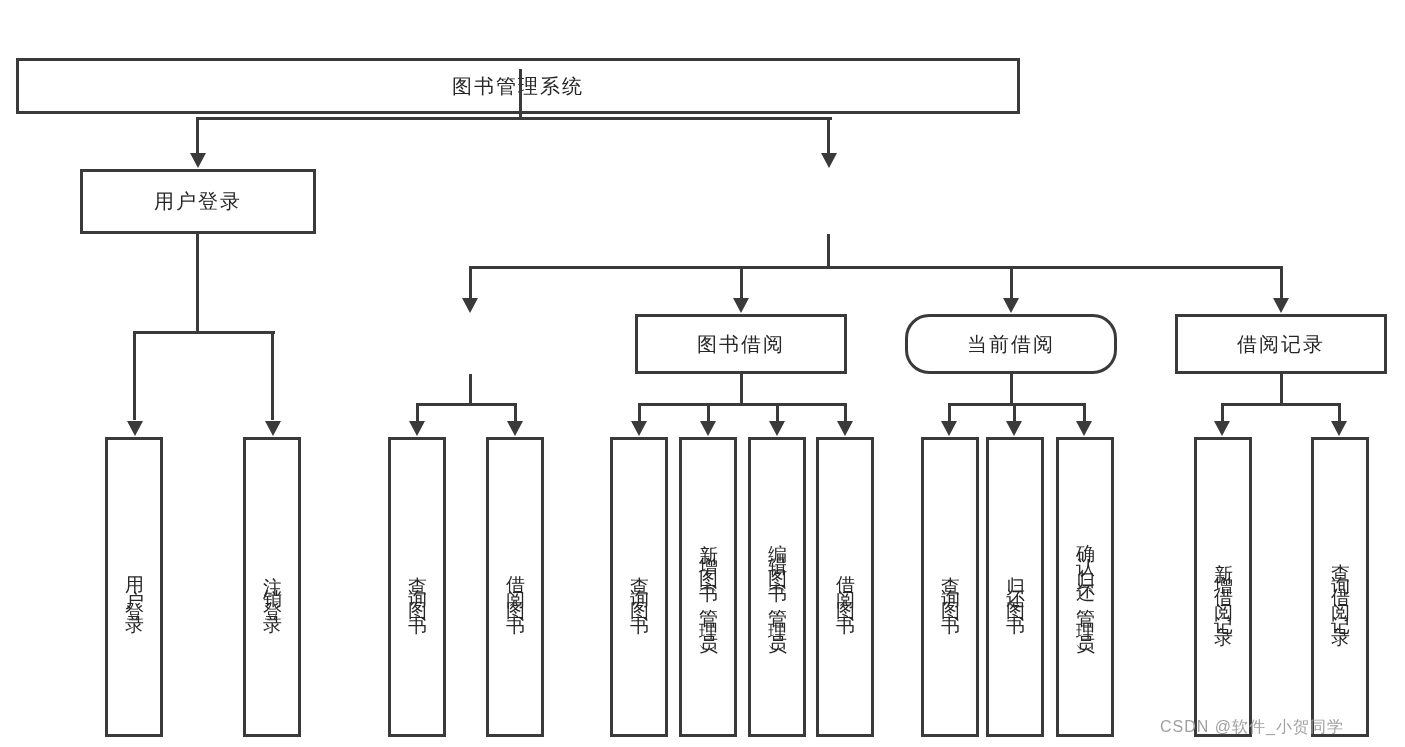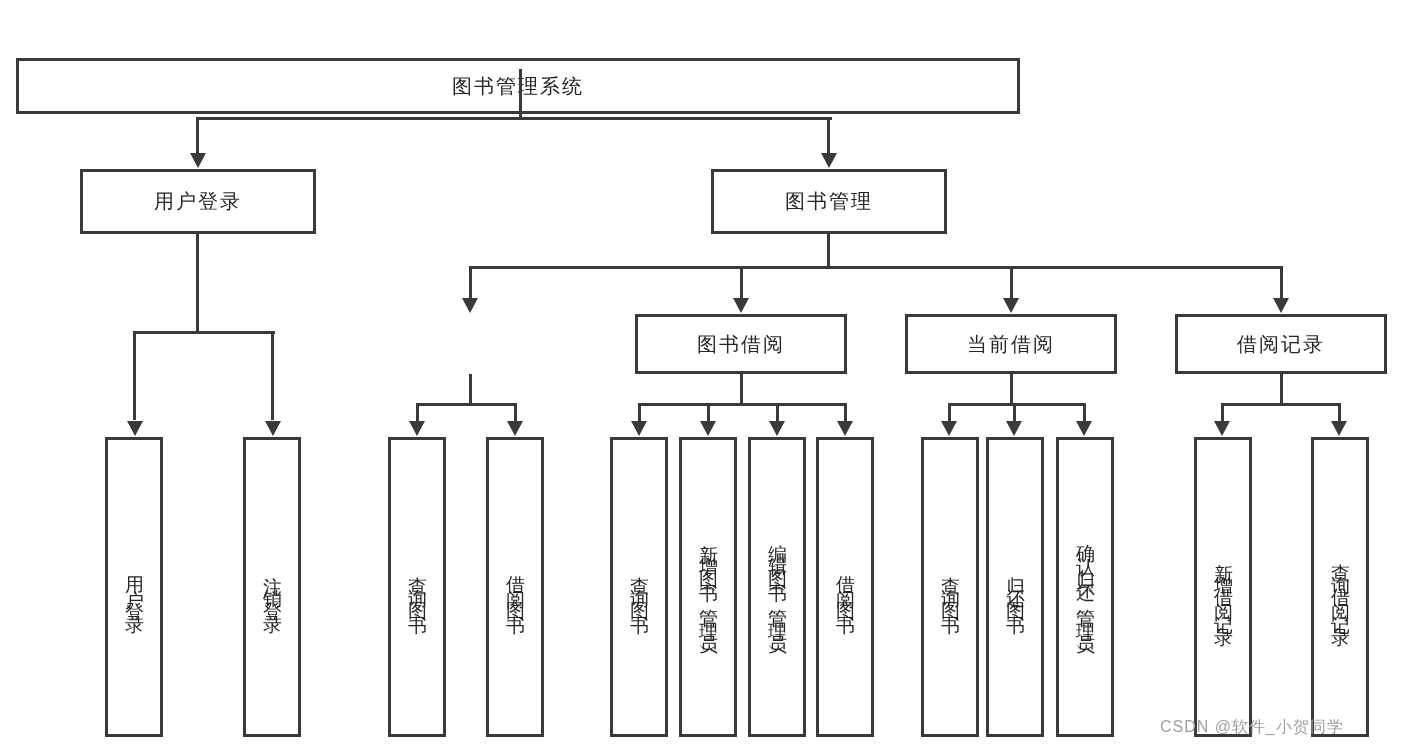--- a/index.html
+++ b/index.html
@@ -50,23 +50,20 @@
   <div class="ln" style="left:519px;top:69px;width:3px;height:49px;"></div>
   <div class="ln" style="left:196px;top:117px;width:636px;height:3px;"></div>
   <div class="ln" style="left:196px;top:117px;width:3px;height:38px;"></div>
   <div class="ah" style="left:190px;top:153px;"></div>
   <div class="ln" style="left:827px;top:117px;width:3px;height:38px;"></div>
   <div class="ah" style="left:821px;top:153px;"></div>
 
   <div class="box" style="left:80px;top:169px;width:236px;height:65px;">
     <span>用户登录</span>
   </div>
-  <div class="box" style="left:711px;top:169px;width:236px;height:65px;">
-    <span>图书管理</span>
-  </div>
 
   <div class="ln" style="left:196px;top:234px;width:3px;height:100px;"></div>
   <div class="ln" style="left:133px;top:331px;width:142px;height:3px;"></div>
   <div class="ln" style="left:133px;top:331px;width:3px;height:89px;"></div>
   <div class="ah" style="left:127px;top:421px;"></div>
   <div class="ln" style="left:271px;top:331px;width:3px;height:89px;"></div>
   <div class="ah" style="left:265px;top:421px;"></div>
 
   <div class="ln" style="left:827px;top:234px;width:3px;height:35px;"></div>
   <div class="ln" style="left:469px;top:266px;width:813px;height:3px;"></div>
@@ -75,21 +72,21 @@
   <div class="ln" style="left:740px;top:266px;width:3px;height:33px;"></div>
   <div class="ah" style="left:733px;top:298px;"></div>
   <div class="ln" style="left:1010px;top:266px;width:3px;height:33px;"></div>
   <div class="ah" style="left:1003px;top:298px;"></div>
   <div class="ln" style="left:1280px;top:266px;width:3px;height:33px;"></div>
   <div class="ah" style="left:1273px;top:298px;"></div>
 
   <div class="box" style="left:635px;top:314px;width:212px;height:60px;">
     <span>图书借阅</span>
   </div>
-  <div class="box" style="left:905px;top:314px;width:212px;height:60px;">
+  <div class="box" style="left:905px;top:314px;width:212px;height:60px;border-radius:24px;">
     <span>当前借阅</span>
   </div>
   <div class="box" style="left:1175px;top:314px;width:212px;height:60px;justify-content:center;">
     <span>借阅记录</span>
   </div>
 
   <div class="ln" style="left:469px;top:374px;width:3px;height:31px;"></div>
   <div class="ln" style="left:416px;top:403px;width:101px;height:3px;"></div>
   <div class="ln" style="left:416px;top:403px;width:3px;height:19px;"></div>
   <div class="ah" style="left:409px;top:421px;"></div>

